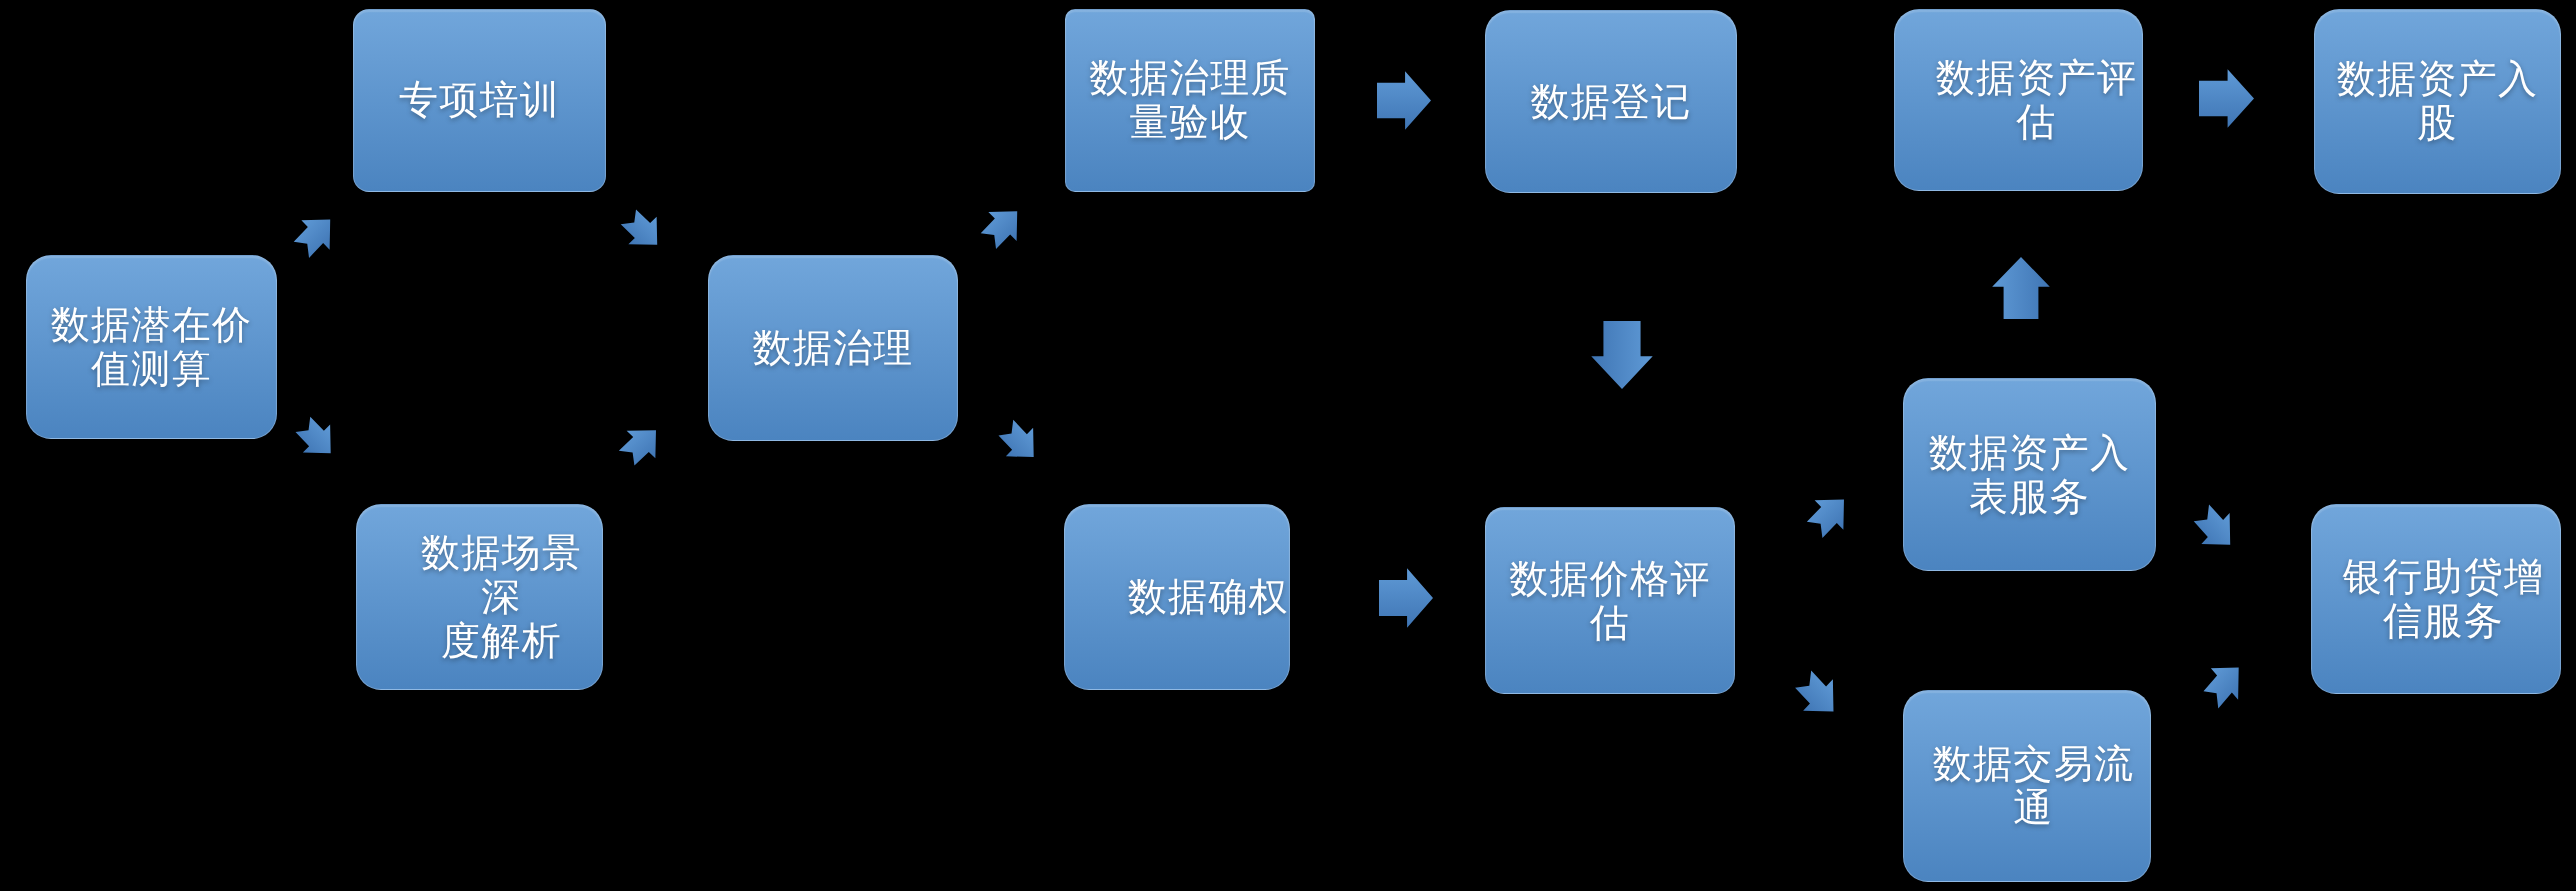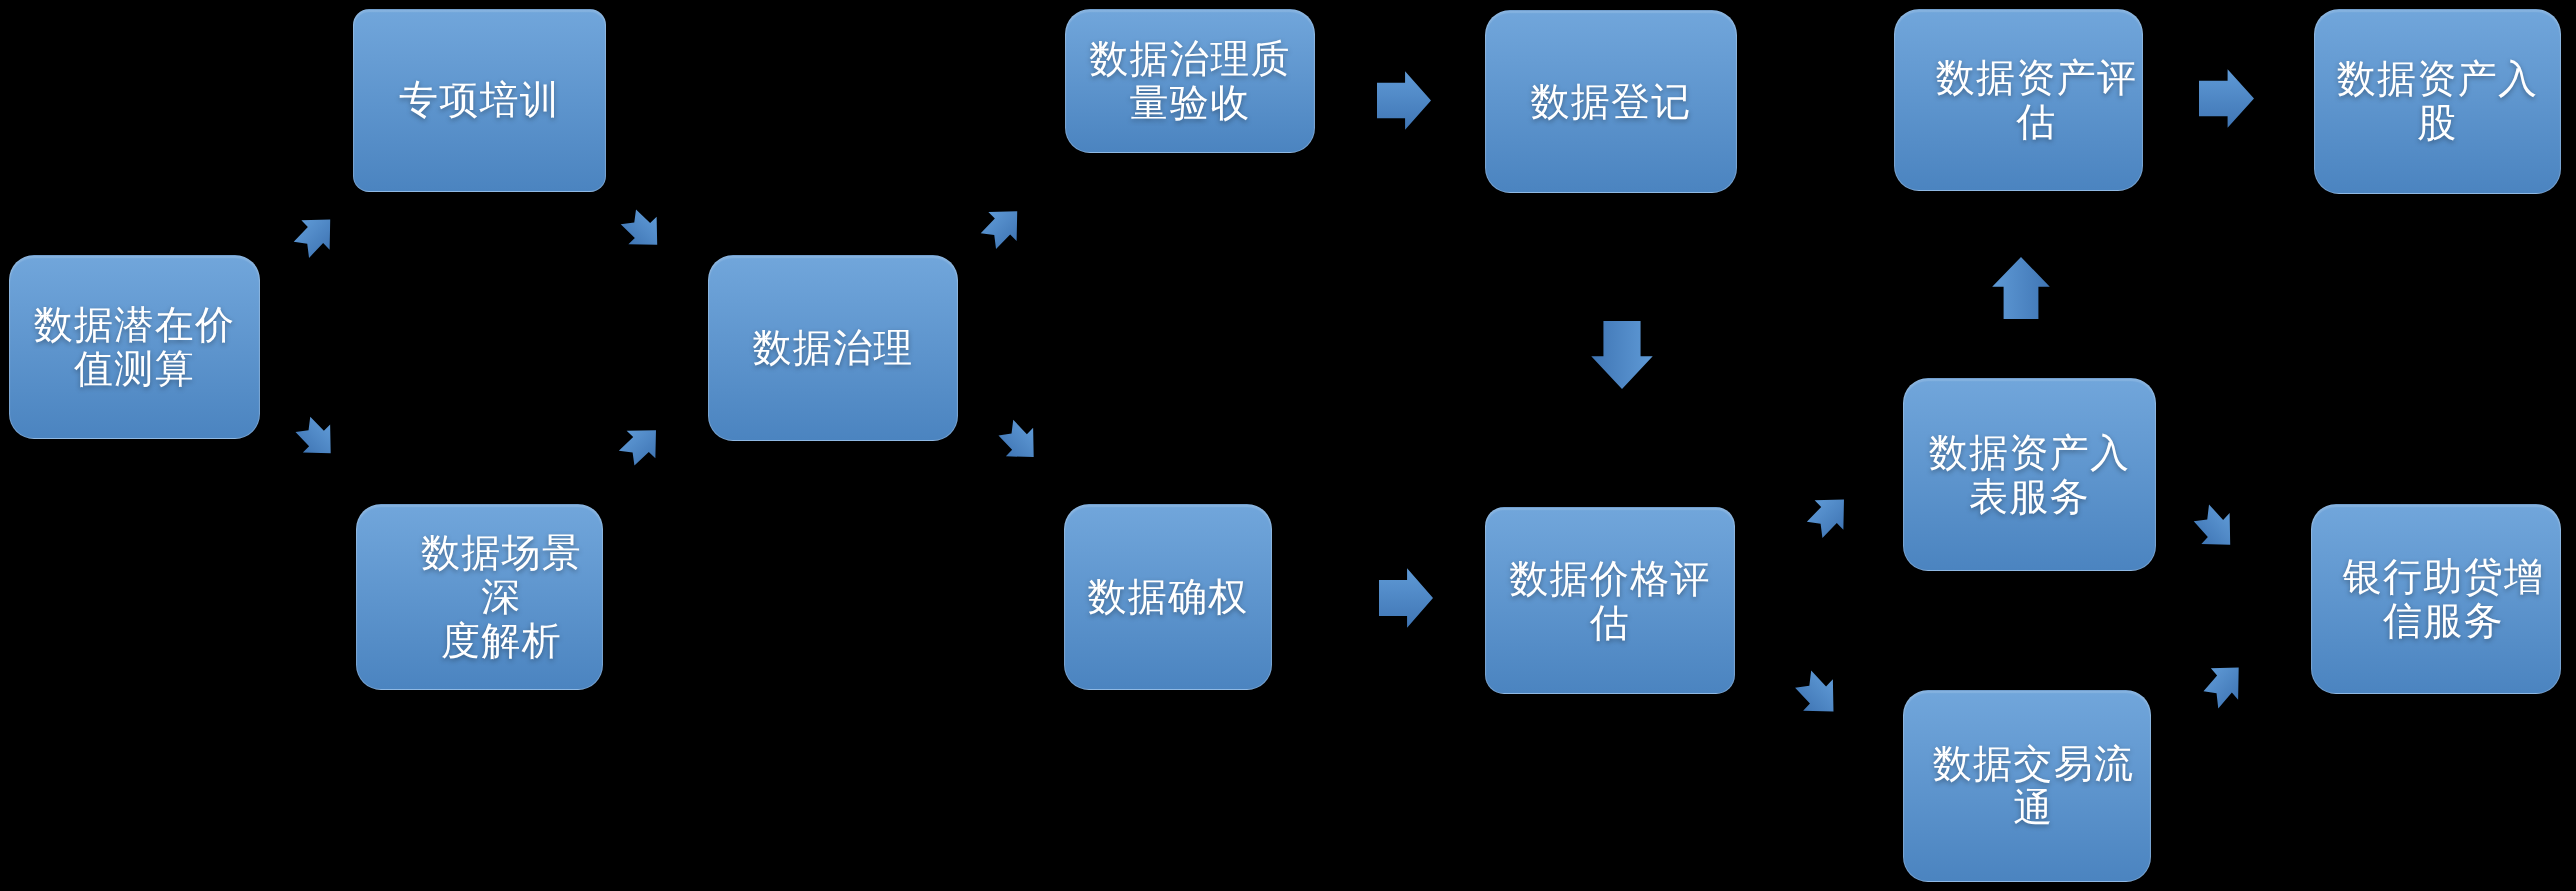--- a/index.html
+++ b/index.html
@@ -51,21 +51,21 @@
 
 <div class="stage" style="background: rgb(0, 0, 0); --node-top: #71a6db; --node-bottom: #4b84c0; --text-color: #ffffff;">
   <svg width="0" height="0" style="position:absolute" aria-hidden="true">
     <defs>
       <linearGradient id="arrow-grad" x1="0" y1="0" x2="0" y2="1">
         <stop id="ag-stop1" offset="0" stop-color="#5f9ad6"></stop>
         <stop id="ag-stop2" offset="1" stop-color="#3f75b4"></stop>
       </linearGradient>
     </defs>
   </svg>
-<div class="node" style="left: 9px; top: 255px; width: 251px; height: 184px; border-radius: 25px;">
+<div class="node" style="left: 26px; top: 255px; width: 251px; height: 184px; border-radius: 25px;">
       <div class="node-label">
         <div>数据潜在价</div>
         <div>值测算</div>
       </div>
     </div>
     <div class="node" style="left: 353px; top: 8.8px; width: 253px; height: 183px; border-radius: 16px;">
       <div class="node-label">
         <div>专项培训</div>
       </div>
     </div>
@@ -73,32 +73,32 @@
       <div class="node-label">
         <div>数据场景深</div>
         <div>度解析</div>
       </div>
     </div>
     <div class="node" style="left: 708px; top: 255px; width: 250px; height: 186px; border-radius: 25px;">
       <div class="node-label">
         <div>数据治理</div>
       </div>
     </div>
-    <div class="node" style="left: 1065px; top: 8.8px; width: 250px; height: 144px; border-radius: 25px;">
+    <div class="node" style="left: 1065px; top: 8.8px; width: 250px; height: 183px; border-radius: 10px;">
       <div class="node-label">
         <div>数据治理质</div>
         <div>量验收</div>
       </div>
     </div>
     <div class="node" style="left: 1485px; top: 10px; width: 252px; height: 183px; border-radius: 25px;">
       <div class="node-label">
         <div>数据登记</div>
       </div>
     </div>
-    <div class="node" style="left: 1064px; top: 504px; width: 208px; height: 186px; border-radius: 25px;">
+    <div class="node" style="left: 1064px; top: 504px; width: 226px; height: 186px; border-radius: 25px; justify-content: flex-end;">
       <div class="node-label">
         <div>数据确权</div>
       </div>
     </div>
     <div class="node" style="left: 1485px; top: 507px; width: 250px; height: 187px; border-radius: 19px;">
       <div class="node-label">
         <div>数据价格评</div>
         <div>估</div>
       </div>
     </div>

